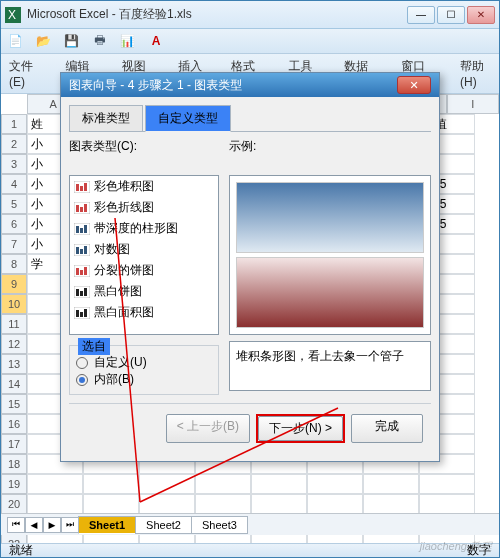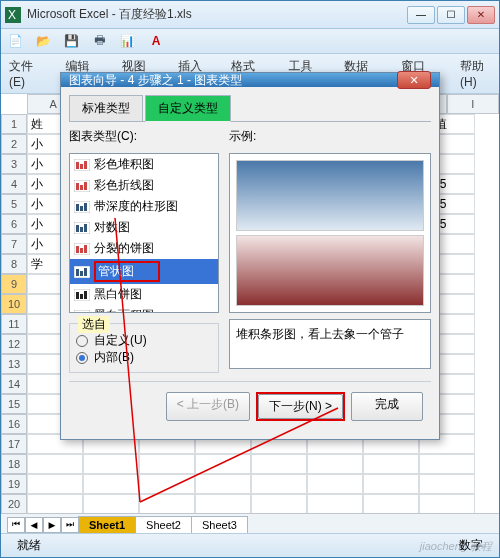--- a/index.html
+++ b/index.html
@@ -22,43 +22,43 @@
 .rowhdr{position:absolute;top:20px;left:0;width:26px}
 .rowhdr div{height:20px;border:1px solid #c0c7ce;background:#eef3f8;text-align:center;line-height:18px;font-size:11px;color:#555}
 .rowhdr div.sel{background:#ffd97a}
 .cells{position:absolute;top:20px;left:26px;right:0;bottom:0}
 .cellrow{display:flex;height:20px}
 .cellrow div{width:56px;border:1px solid #d8dde2;padding:0 3px;line-height:18px;overflow:hidden;white-space:nowrap}
 .tabs{position:absolute;bottom:22px;left:0;right:0;height:22px;display:flex;align-items:center;background:#eef3f8;border-top:1px solid #c0c7ce;padding-left:6px;gap:0}
 .navbtn{width:18px;height:16px;border:1px solid #aab6c2;background:#fff;display:flex;align-items:center;justify-content:center;font-size:9px}
 .tab{padding:2px 10px;border:1px solid #aab6c2;background:#fff;margin-left:-1px;font-size:11px}
 .tab.active{background:#eab308;border-bottom-color:#fff;font-weight:bold}
-.status{position:absolute;bottom:0;left:0;right:0;height:24px;background:linear-gradient(#e9f2fa,#d5e6f5);border-top:1px solid #b5cde1;display:flex;align-items:center;padding:0 16px;justify-content:space-between}
+.status{position:absolute;bottom:0;left:0;right:0;height:14px;background:linear-gradient(#e9f2fa,#d5e6f5);border-top:1px solid #b5cde1;display:flex;align-items:center;padding:0 8px;justify-content:space-between}
 .dialog{position:absolute;top:72px;left:60px;width:380px;background:#f0f0f0;border:1px solid #6b8aa8;box-shadow:3px 3px 8px rgba(0,0,0,.3)}
-.dlgtitle{background:linear-gradient(#5ea8e0,#2e73b5);color:#fff;height:14px;display:flex;align-items:center;padding:0 8px;justify-content:space-between}
+.dlgtitle{background:linear-gradient(#5ea8e0,#2e73b5);color:#fff;height:24px;display:flex;align-items:center;padding:0 8px;justify-content:space-between}
 .dlgclose{width:34px;height:18px;background:linear-gradient(#e98a7a,#c84a3a);border:1px solid #a33;border-radius:3px;color:#fff;display:flex;align-items:center;justify-content:center;font-size:11px}
 .dlgbody{padding:8px}
 .dlgtabs{display:flex;border-bottom:1px solid #aab6c2;margin-bottom:6px}
 .dlgtab{padding:4px 12px;border:1px solid #aab6c2;background:#e8e8e8;margin-right:2px;margin-bottom:-1px}
-.dlgtab.active{background:#22c55e;border-bottom-color:#f0f0f0}
+.dlgtab.active{background:#3b82f6;border-bottom-color:#f0f0f0}
 .dlgcols{display:flex;gap:10px}
 .leftcol{width:150px}
 .rightcol{flex:1}
-.lbl{margin-bottom:8px}
+.lbl{margin-bottom:20px}
 .listbox{border:1px solid #8a9aa8;background:#fff;height:160px;overflow:hidden}
 .li{display:flex;align-items:center;padding:2px 4px;gap:4px}
 .li.sel{background:#3874d6;color:#fff}
 .li .ico{width:16px;height:14px;display:inline-flex;align-items:center;justify-content:center;font-size:10px}
 .redbox{border:2px solid #d00;display:inline-block}
 .preview{border:1px solid #8a9aa8;background:#fff;height:160px;padding:6px;display:flex;flex-direction:column;gap:4px}
 .gradbox{flex:1;border:1px solid #ccc}
 .grad1{background:linear-gradient(#4a78aa,#dfe9f2)}
 .grad2{background:linear-gradient(#f2e3e3,#8a2f2f)}
 .radiogrp{margin-top:10px;border:1px solid #c8cfd6;padding:8px 6px 6px;position:relative}
-.radiogrp .legend{position:absolute;top:-8px;left:8px;background:#fef9c3;padding:0 4px}
+.radiogrp .legend{position:absolute;top:-8px;left:8px;background:#3b82f6;padding:0 4px}
 .radio{display:flex;align-items:center;gap:6px;margin:0 0}
 .radiodot{width:12px;height:12px;border:1px solid #666;border-radius:50%;display:inline-flex;align-items:center;justify-content:center}
 .radiodot.checked::after{content:"";width:6px;height:6px;background:#3874d6;border-radius:50%}
 .desc{border:1px solid #8a9aa8;background:#fff;padding:6px;height:50px;margin-top:6px}
 .dlgbtns{display:flex;justify-content:flex-end;gap:6px;padding:10px 8px;border-top:1px solid #c8cfd6;margin-top:8px}
 .btn{padding:3px 10px;border:1px solid #8a9aa8;background:linear-gradient(#fdfdfd,#e6e6e6);border-radius:2px;min-width:72px;text-align:center}
 .btn.disabled{color:#999}
 .arrow-svg{position:absolute;top:0;left:0;pointer-events:none}
 .watermark{position:absolute;bottom:4px;right:8px;color:rgba(0,0,0,.25);font-size:11px;font-style:italic}
 </style>
@@ -439,31 +439,20 @@
               <span class="ico">
                 <svg width="16" height="12">
                   <rect width="16" height="12" fill="#fff" stroke="#888" stroke-width="0.5"></rect>
                   <rect x="2" y="3" width="3" height="7" fill="#c44"></rect>
                   <rect x="6" y="5" width="3" height="5" fill="#c44"></rect>
                   <rect x="10" y="2" width="3" height="8" fill="#c44"></rect>
                 </svg>
               </span>
               <span>分裂的饼图</span>
             </div>
-            <div class="li sel">
-              <span class="ico">
-                <svg width="16" height="12">
-                  <rect width="16" height="12" fill="#fff" stroke="#888" stroke-width="0.5"></rect>
-                  <rect x="2" y="3" width="3" height="7" fill="#357"></rect>
-                  <rect x="6" y="5" width="3" height="5" fill="#357"></rect>
-                  <rect x="10" y="2" width="3" height="8" fill="#357"></rect>
-                </svg>
-              </span>
-              <span><span class="redbox" style="padding: 0px 24px 0px 2px;">管状图</span></span>
-            </div>
             <div class="li">
               <span class="ico">
                 <svg width="16" height="12">
                   <rect width="16" height="12" fill="#fff" stroke="#888" stroke-width="0.5"></rect>
                   <rect x="2" y="3" width="3" height="7" fill="#222"></rect>
                   <rect x="6" y="5" width="3" height="5" fill="#222"></rect>
                   <rect x="10" y="2" width="3" height="8" fill="#222"></rect>
                 </svg>
               </span>
               <span>黑白饼图</span>

